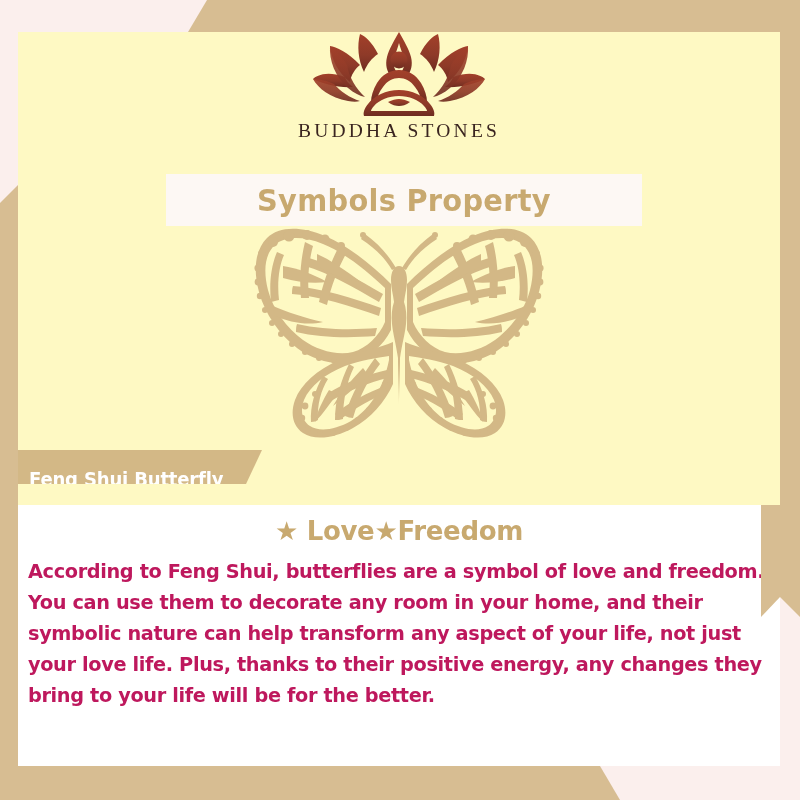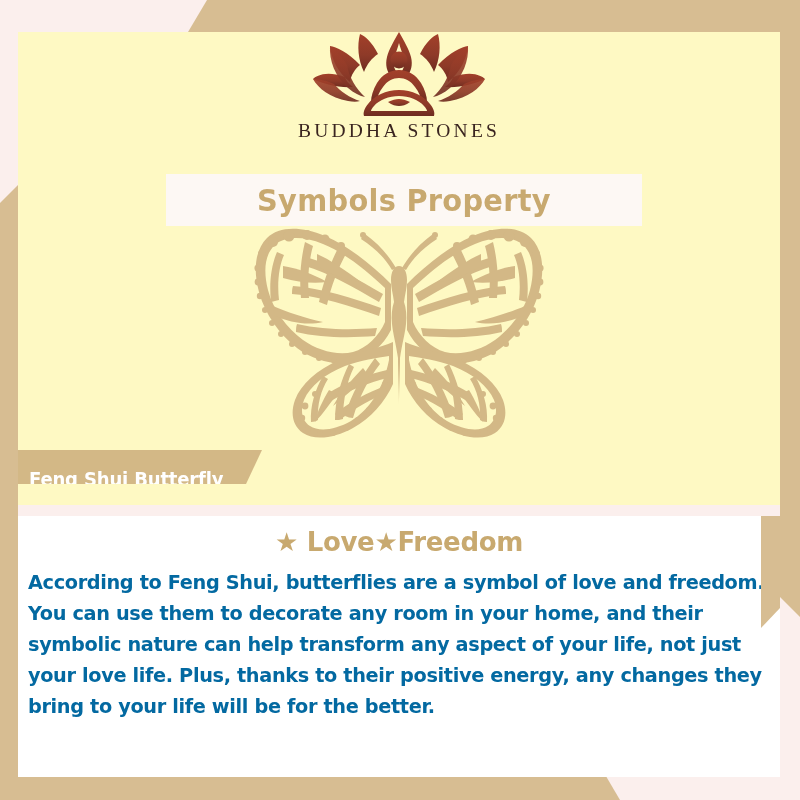--- a/index.html
+++ b/index.html
@@ -144,21 +144,21 @@
     color: #ffffff;
     letter-spacing: -0.2px;
     transform: scaleX(0.95);
     transform-origin: left center;
   }
 
   
   #content-panel {
     position: absolute;
     left: 18px;
-    top: 516px;
+    top: 505px;
     width: 762px;
     height: 261px;
     background: #ffffff;
   }
   #panel-corner {
     position: absolute;
     right: 0;
     top: 0;
     width: 30px;
     height: 112px;
@@ -175,21 +175,21 @@
     color: #c8a96f;
     letter-spacing: -0.3px;
   }
   #body-copy {
     margin: 0;
     padding: 10px 12px 0 10px;
     font-family: "DejaVu Sans", sans-serif;
     font-size: 19.3px;
     font-weight: bold;
     line-height: 31px;
-    color: #0369a1;
+    color: #be185d;
     letter-spacing: -0.35px;
     text-align: left;
   }
 
   
   #bottom-filler {
     position: absolute;
     left: 0;
     bottom: 0;
     width: 800px;

